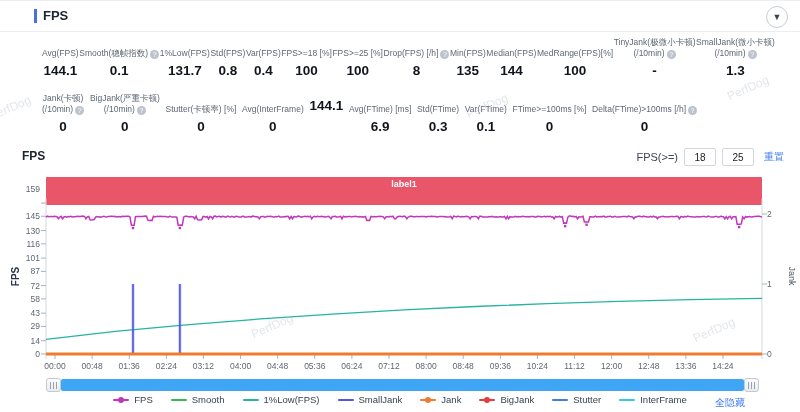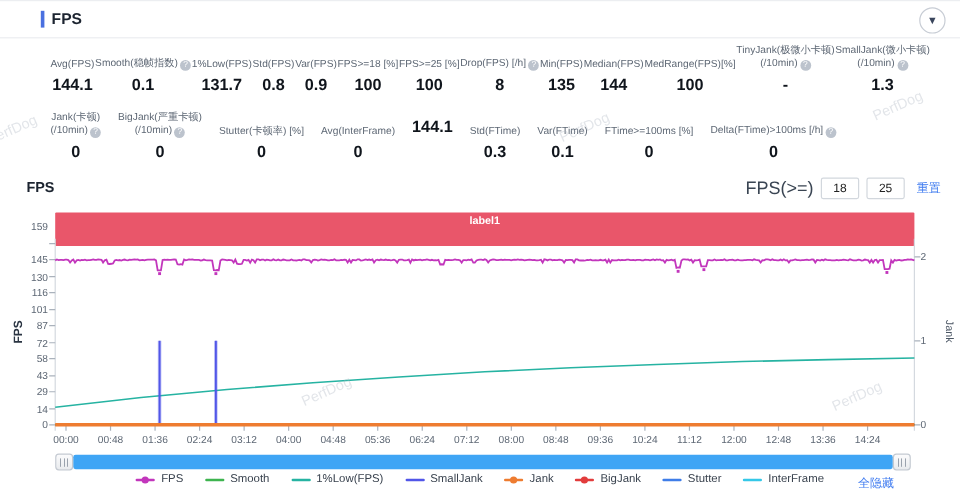--- a/index.html
+++ b/index.html
@@ -19,21 +19,21 @@
   .stat{text-align:center;}
   .stat-label-wrap{height:21px;display:flex;align-items:flex-end;justify-content:center;}
   .stat-label{font-size:8.5px;color:#5d6774;line-height:1.3;white-space:nowrap;}
   .stat-label .l2{display:block;}
   .help{display:inline-block;width:9px;height:9px;border-radius:50%;background:#bcc3cd;color:#fff;
        font-size:7px;line-height:9px;text-align:center;vertical-align:-1px;margin-left:2px;cursor:pointer;}
   .stat-value{margin-top:4px;font-size:13.5px;font-weight:bold;color:#10151c;}
   
   .chart-title{position:absolute;left:22px;top:148px;font-size:12px;font-weight:bold;color:#1c2430;}
   .threshold{position:absolute;right:16px;top:147px;display:flex;align-items:center;gap:6px;}
-  .threshold-label{font-size:15px;color:#3a4553;}
+  .threshold-label{font-size:11px;color:#3a4553;}
   .th-input{width:30px;height:16px;border:1px solid #d2d7dd;border-radius:2px;text-align:center;
        font-size:10px;color:#222;font-family:"Liberation Sans",sans-serif;padding:0;}
   .reset-link{font-size:10px;color:#3f7bf0;cursor:pointer;margin-left:4px;}
   
   .banner{position:absolute;left:46px;top:176px;width:716px;height:28px;background:#e9566a;border-radius:1px;
        color:#fff;font-size:9px;font-weight:bold;text-align:center;line-height:15px;}
   
   .chart-svg{position:absolute;left:0;top:0;}
   .ylab{position:absolute;width:40px;text-align:right;font-size:8.5px;color:#5d6774;}
   .yrlab{position:absolute;left:767px;font-size:8.5px;color:#5d6774;}
@@ -100,21 +100,21 @@
     <div class="stat-label-wrap">
       <div class="stat-label"><span class="l1">Std(FPS)</span></div>
     </div>
     <div class="stat-value">0.8</div>
   </div>
 
   <div class="stat">
     <div class="stat-label-wrap">
       <div class="stat-label"><span class="l1">Var(FPS)</span></div>
     </div>
-    <div class="stat-value">0.9</div>
+    <div class="stat-value">0.4</div>
   </div>
 
   <div class="stat">
     <div class="stat-label-wrap">
       <div class="stat-label"><span class="l1">FPS&gt;=18 [%]</span></div>
     </div>
     <div class="stat-value">100</div>
   </div>
 
   <div class="stat">
@@ -192,20 +192,26 @@
     <div class="stat-label-wrap">
       <div class="stat-label"><span class="l1">Avg(InterFrame)</span></div>
     </div>
     <div class="stat-value">0</div>
   </div>
 
   <div class="stat">
     <div class="stat-value">144.1</div>
   </div>
 
+  <div class="stat">
+    <div class="stat-label-wrap">
+      <div class="stat-label"><span class="l1">Avg(FTime) [ms]</span></div>
+    </div>
+    <div class="stat-value">6.9</div>
+  </div>
 
   <div class="stat">
     <div class="stat-label-wrap">
       <div class="stat-label"><span class="l1">Std(FTime)</span></div>
     </div>
     <div class="stat-value">0.3</div>
   </div>
 
   <div class="stat">
     <div class="stat-label-wrap">

